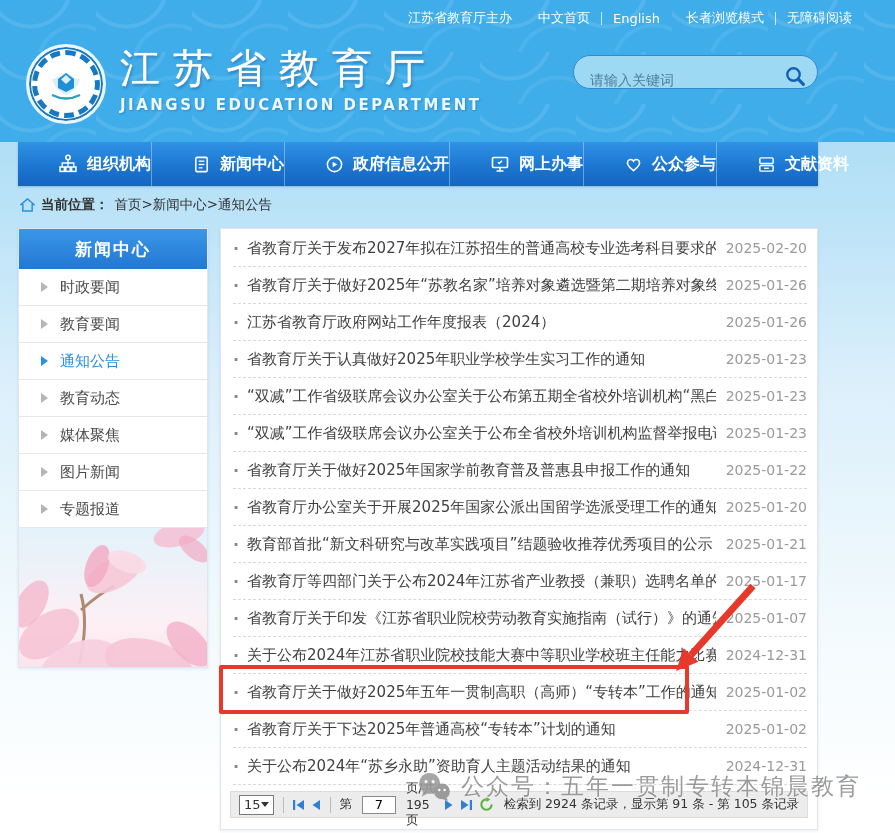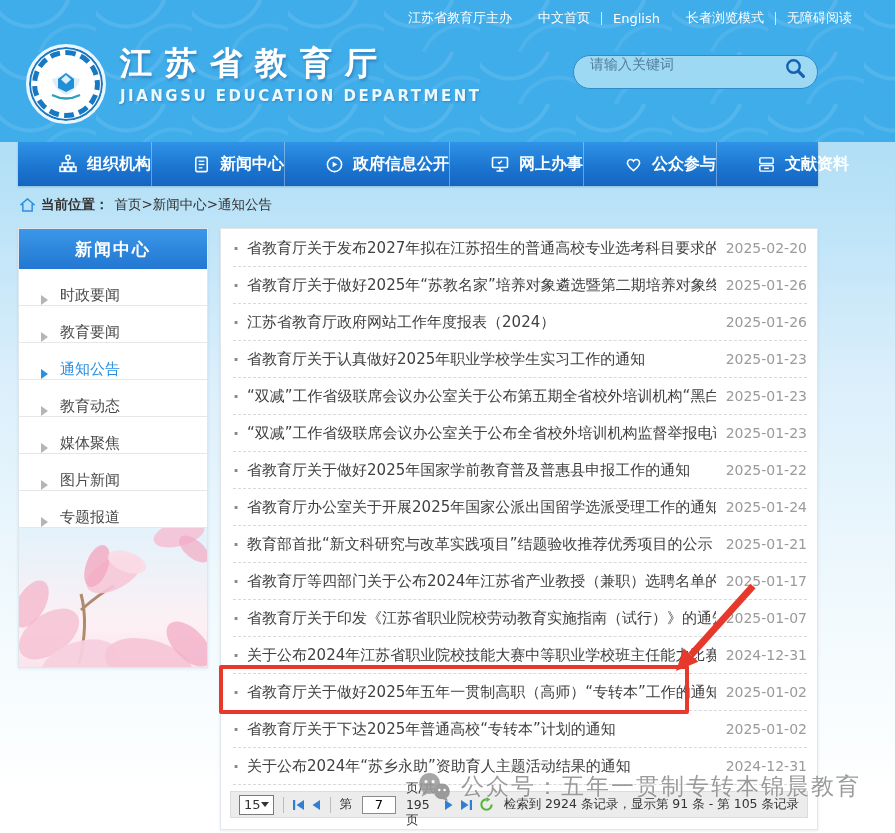--- a/index.html
+++ b/index.html
@@ -21,28 +21,28 @@
   .topbar a { color:#fff; text-decoration:none; cursor:pointer; }
   .tsep { display:inline-block; width:1px; height:13px; background:rgba(255,255,255,.75); margin:0 11px; }
   .tgap { display:inline-block; width:26px; }
 
   .logo-wrap { position:absolute; left:26px; top:44px; display:flex; align-items:flex-start; }
   .emblem { width:80px; height:80px; border-radius:50%; background:#fff;
     border:3px solid #eaf6ff; box-shadow:0 0 0 2px #1a78c0 inset; position:relative;
     display:flex; align-items:center; justify-content:center; }
   .emblem .ring { position:absolute; inset:3px; border-radius:50%; border:5px dashed #1679c2; }
   .title-block { margin-left:14px; padding-top:2px; }
-  .cn-title { font-size:32px; font-weight:700; color:#ffffff; letter-spacing:13px;
+  .cn-title { font-size:40px; font-weight:400; color:#ffffff; letter-spacing:13px;
     text-shadow:1px 2px 3px rgba(21,86,148,.55), 0 0 1px #fff; line-height:1.1; white-space:nowrap; }
   .en-title { margin-top:6px; font-size:15px; font-weight:700; color:#eef8ff; letter-spacing:2.5px;
     text-shadow:1px 1px 2px rgba(21,86,148,.4); }
 
   .search { position:absolute; left:573px; top:55px; width:245px; height:34px;
     background:#9ed9f4; border:1px solid #2f8cc9; border-radius:17px;
-    display:flex; align-items:flex-start; padding:0 10px 0 16px; }
+    display:flex; align-items:flex-end; padding:0 10px 0 16px; }
   .search input { flex:1; border:none; outline:none; background:transparent;
     font-size:14px; color:#2c5b7a; font-family:inherit; }
   .search input::placeholder { color:#527d99; }
   .search .mag { width:24px; height:24px; cursor:pointer; flex:0 0 auto; }
 
   
   .nav { position:absolute; left:18px; top:142px; width:800px; height:44px; display:flex;
     background:linear-gradient(180deg,#2f93e6 0%,#1b74cf 60%,#1565c0 100%);
     box-shadow:0 1px 2px rgba(0,60,120,.25); }
   .nav-item { flex:1 1 auto; display:flex; align-items:center; justify-content:center; gap:9px;
@@ -57,21 +57,21 @@
     font-size:13.5px; color:#333; }
   .crumb b { font-weight:700; }
 
   
   .sidebar { position:absolute; left:18px; top:228px; width:190px; height:440px;
     background:#fff; border:1px solid #dfe7ec; box-shadow:0 1px 3px rgba(60,110,160,.12);
     display:flex; flex-direction:column; overflow:hidden; }
   .side-title { height:40px; background:linear-gradient(180deg,#3b97e8,#2277d2);
     color:#fff; font-size:17px; font-weight:700; letter-spacing:2px;
     display:flex; align-items:center; justify-content:center; cursor:pointer; }
-  .side-item { height:37px; display:flex; align-items:flex-end; padding-left:22px; gap:12px;
+  .side-item { height:37px; display:flex; align-items:center; padding-left:22px; gap:12px;
     font-size:15px; color:#4a4a4a; border-bottom:1px solid #e7e7e7; cursor:pointer;
     background:rgba(255,255,255,.82); }
   .tri { width:0; height:0; border-top:5px solid transparent; border-bottom:5px solid transparent;
     border-left:7px solid #b5b5b5; }
   .side-item.active { color:#2a8fe0; }
   .side-item.active .tri { border-left-color:#2a8fe0; }
   .flower { flex:1; position:relative; overflow:hidden;
     background:linear-gradient(180deg,#e3f2fb 0%,#fdf0f4 70%,#fbe4ec 100%); }
   .flower svg { position:absolute; left:0; top:-14px; }
 
@@ -292,21 +292,21 @@
     <span class="ndate">2025-01-23</span>
   </div>
   <div class="row">
     <span class="bullet"></span>
     <a class="ntitle">省教育厅关于做好2025年国家学前教育普及普惠县申报工作的通知</a>
     <span class="ndate">2025-01-22</span>
   </div>
   <div class="row">
     <span class="bullet"></span>
     <a class="ntitle">省教育厅办公室关于开展2025年国家公派出国留学选派受理工作的通知</a>
-    <span class="ndate">2025-01-24</span>
+    <span class="ndate">2025-01-20</span>
   </div>
   <div class="row">
     <span class="bullet"></span>
     <a class="ntitle">教育部首批“新文科研究与改革实践项目”结题验收推荐优秀项目的公示</a>
     <span class="ndate">2025-01-21</span>
   </div>
   <div class="row">
     <span class="bullet"></span>
     <a class="ntitle">省教育厅等四部门关于公布2024年江苏省产业教授（兼职）选聘名单的通知</a>
     <span class="ndate">2025-01-17</span>

